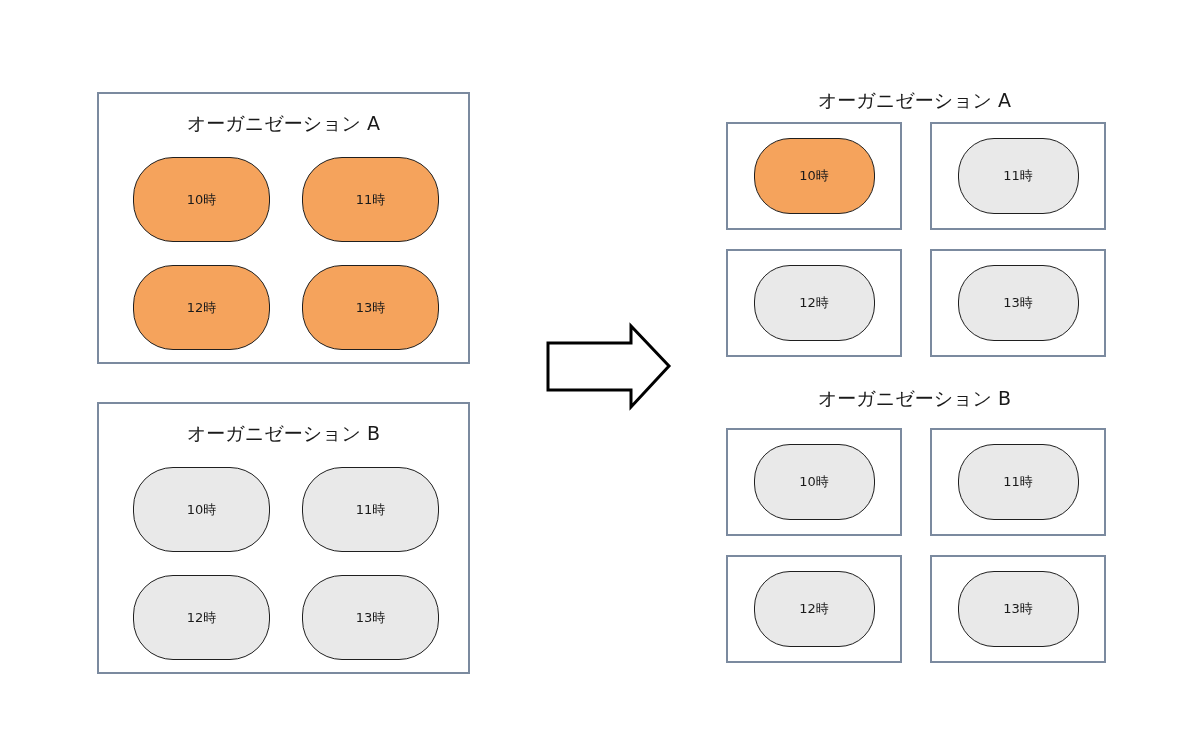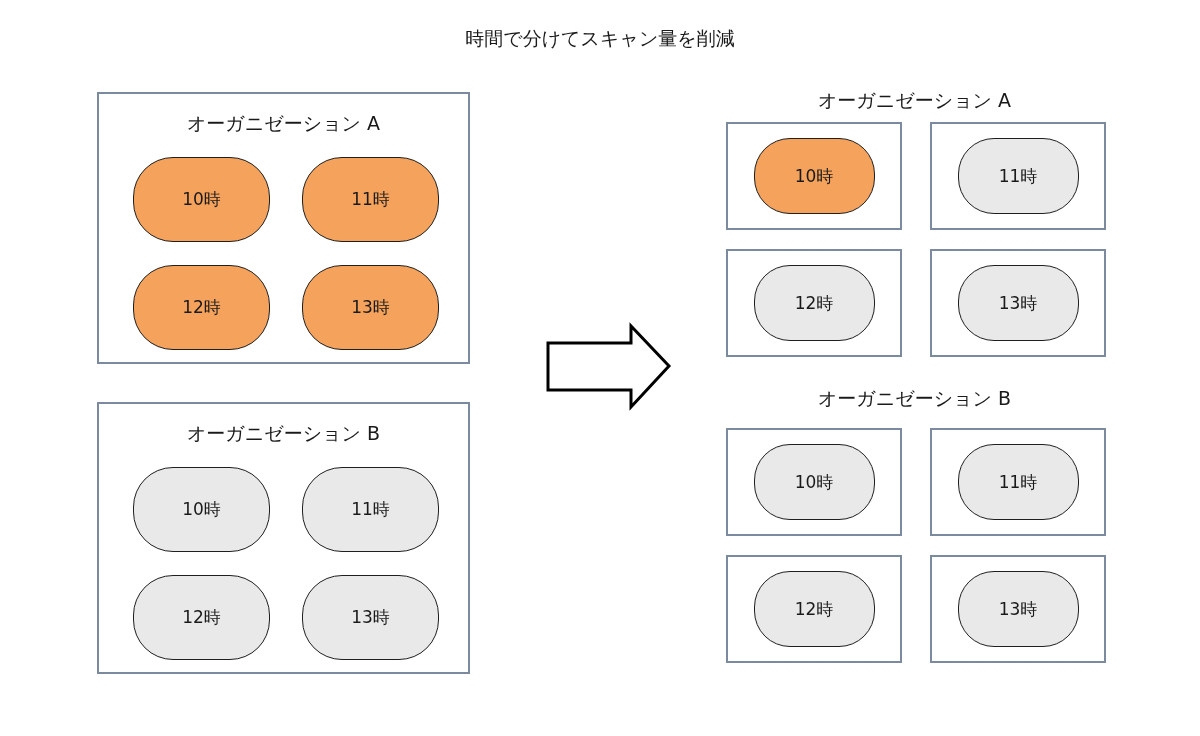--- a/index.html
+++ b/index.html
@@ -41,21 +41,21 @@
     left: 0;
     right: 0;
     text-align: center;
     font-size: 19px;
     color: var(--text);
   }
   .pill {
     display: flex;
     align-items: center;
     justify-content: center;
-    font-size: 17px;
+    font-size: 13px;
     color: var(--text);
     border: 1.6px solid var(--pill-border);
   }
   .pill.hl { background: var(--highlight-fill); }
   .pill.idle { background: var(--idle-fill); }
   .pill.big {
     position: absolute;
     width: 137px;
     height: 85px;
     border-radius: 40px;
@@ -87,21 +87,20 @@
     font-size: 19px;
     color: var(--text);
   }
   .arrow-svg { position: absolute; left: 545px; top: 322px; }
 </style>
 </head>
 <body>
 
 <div class="canvas">
 
-  <div class="title">時間で分けてスキャン量を削減</div>
 
   <div class="group-box" style="left:97px; top:92px;">
     <div class="group-label">オーガニゼーション A</div>
     <div class="pill big hl pos-r1c1">10時</div>
     <div class="pill big hl pos-r1c2">11時</div>
     <div class="pill big hl pos-r2c1">12時</div>
     <div class="pill big hl pos-r2c2">13時</div>
   </div>
 
   <div class="group-box" style="left:97px; top:402px;">

